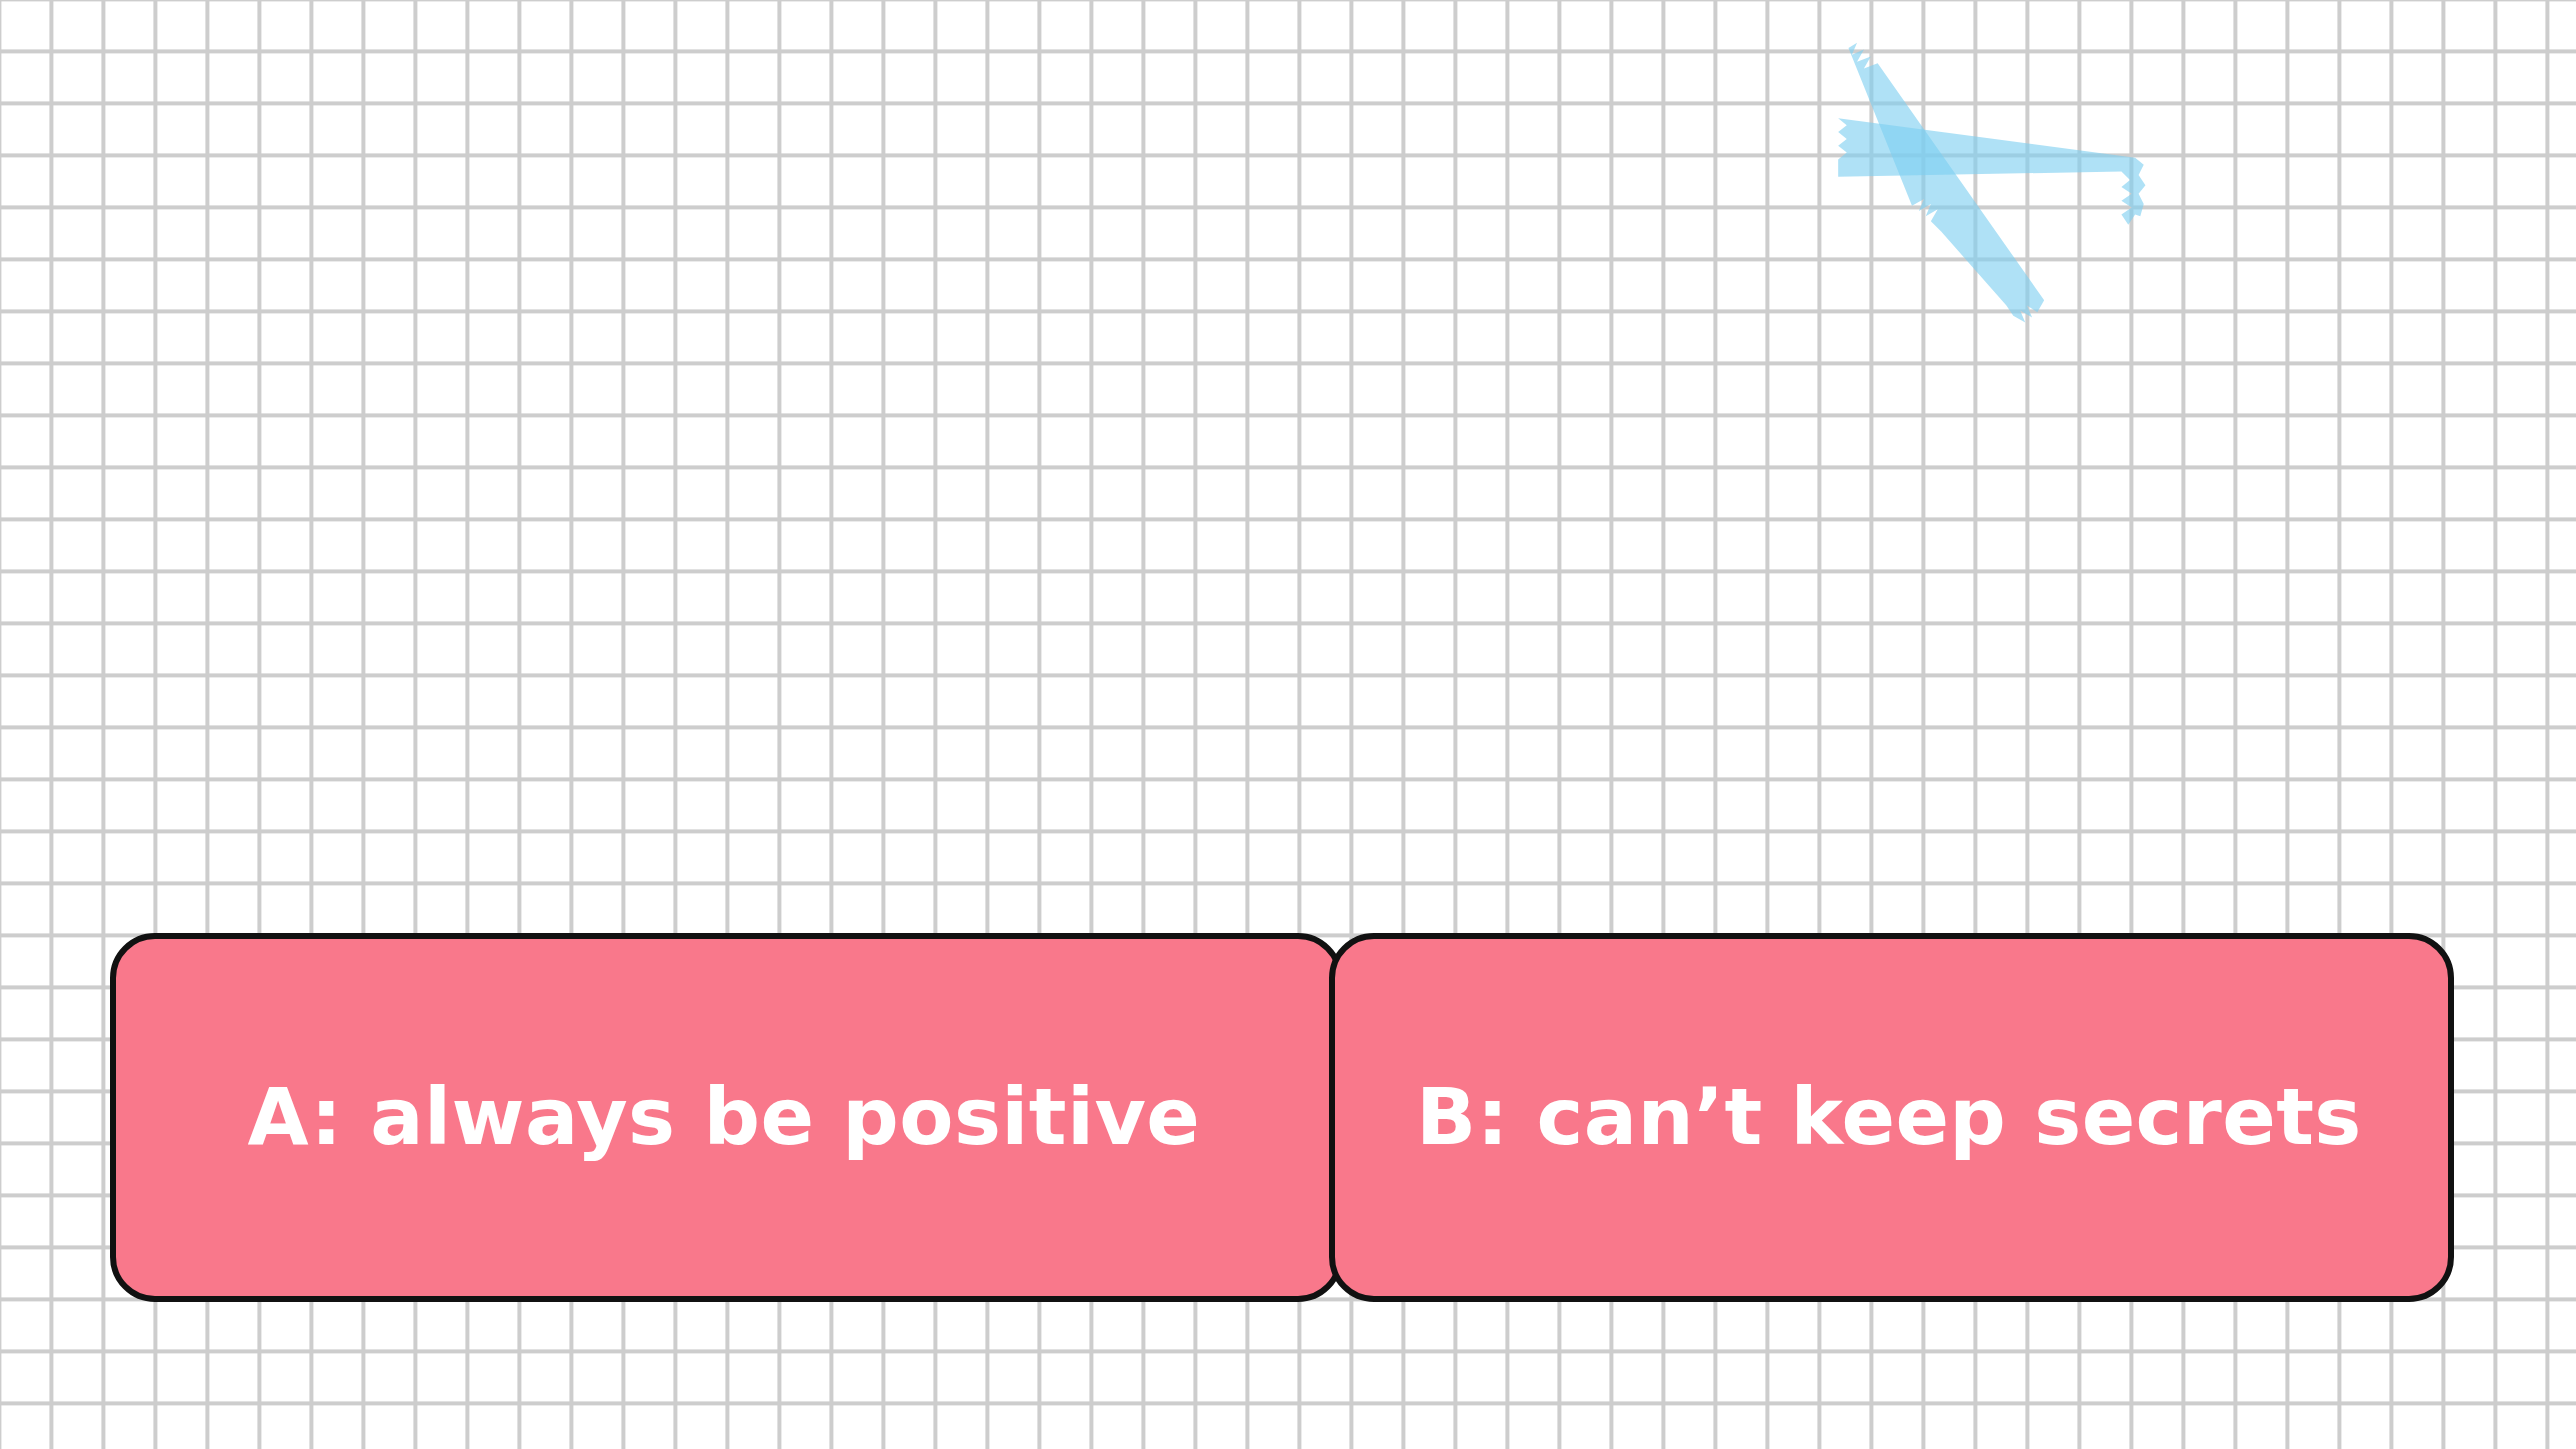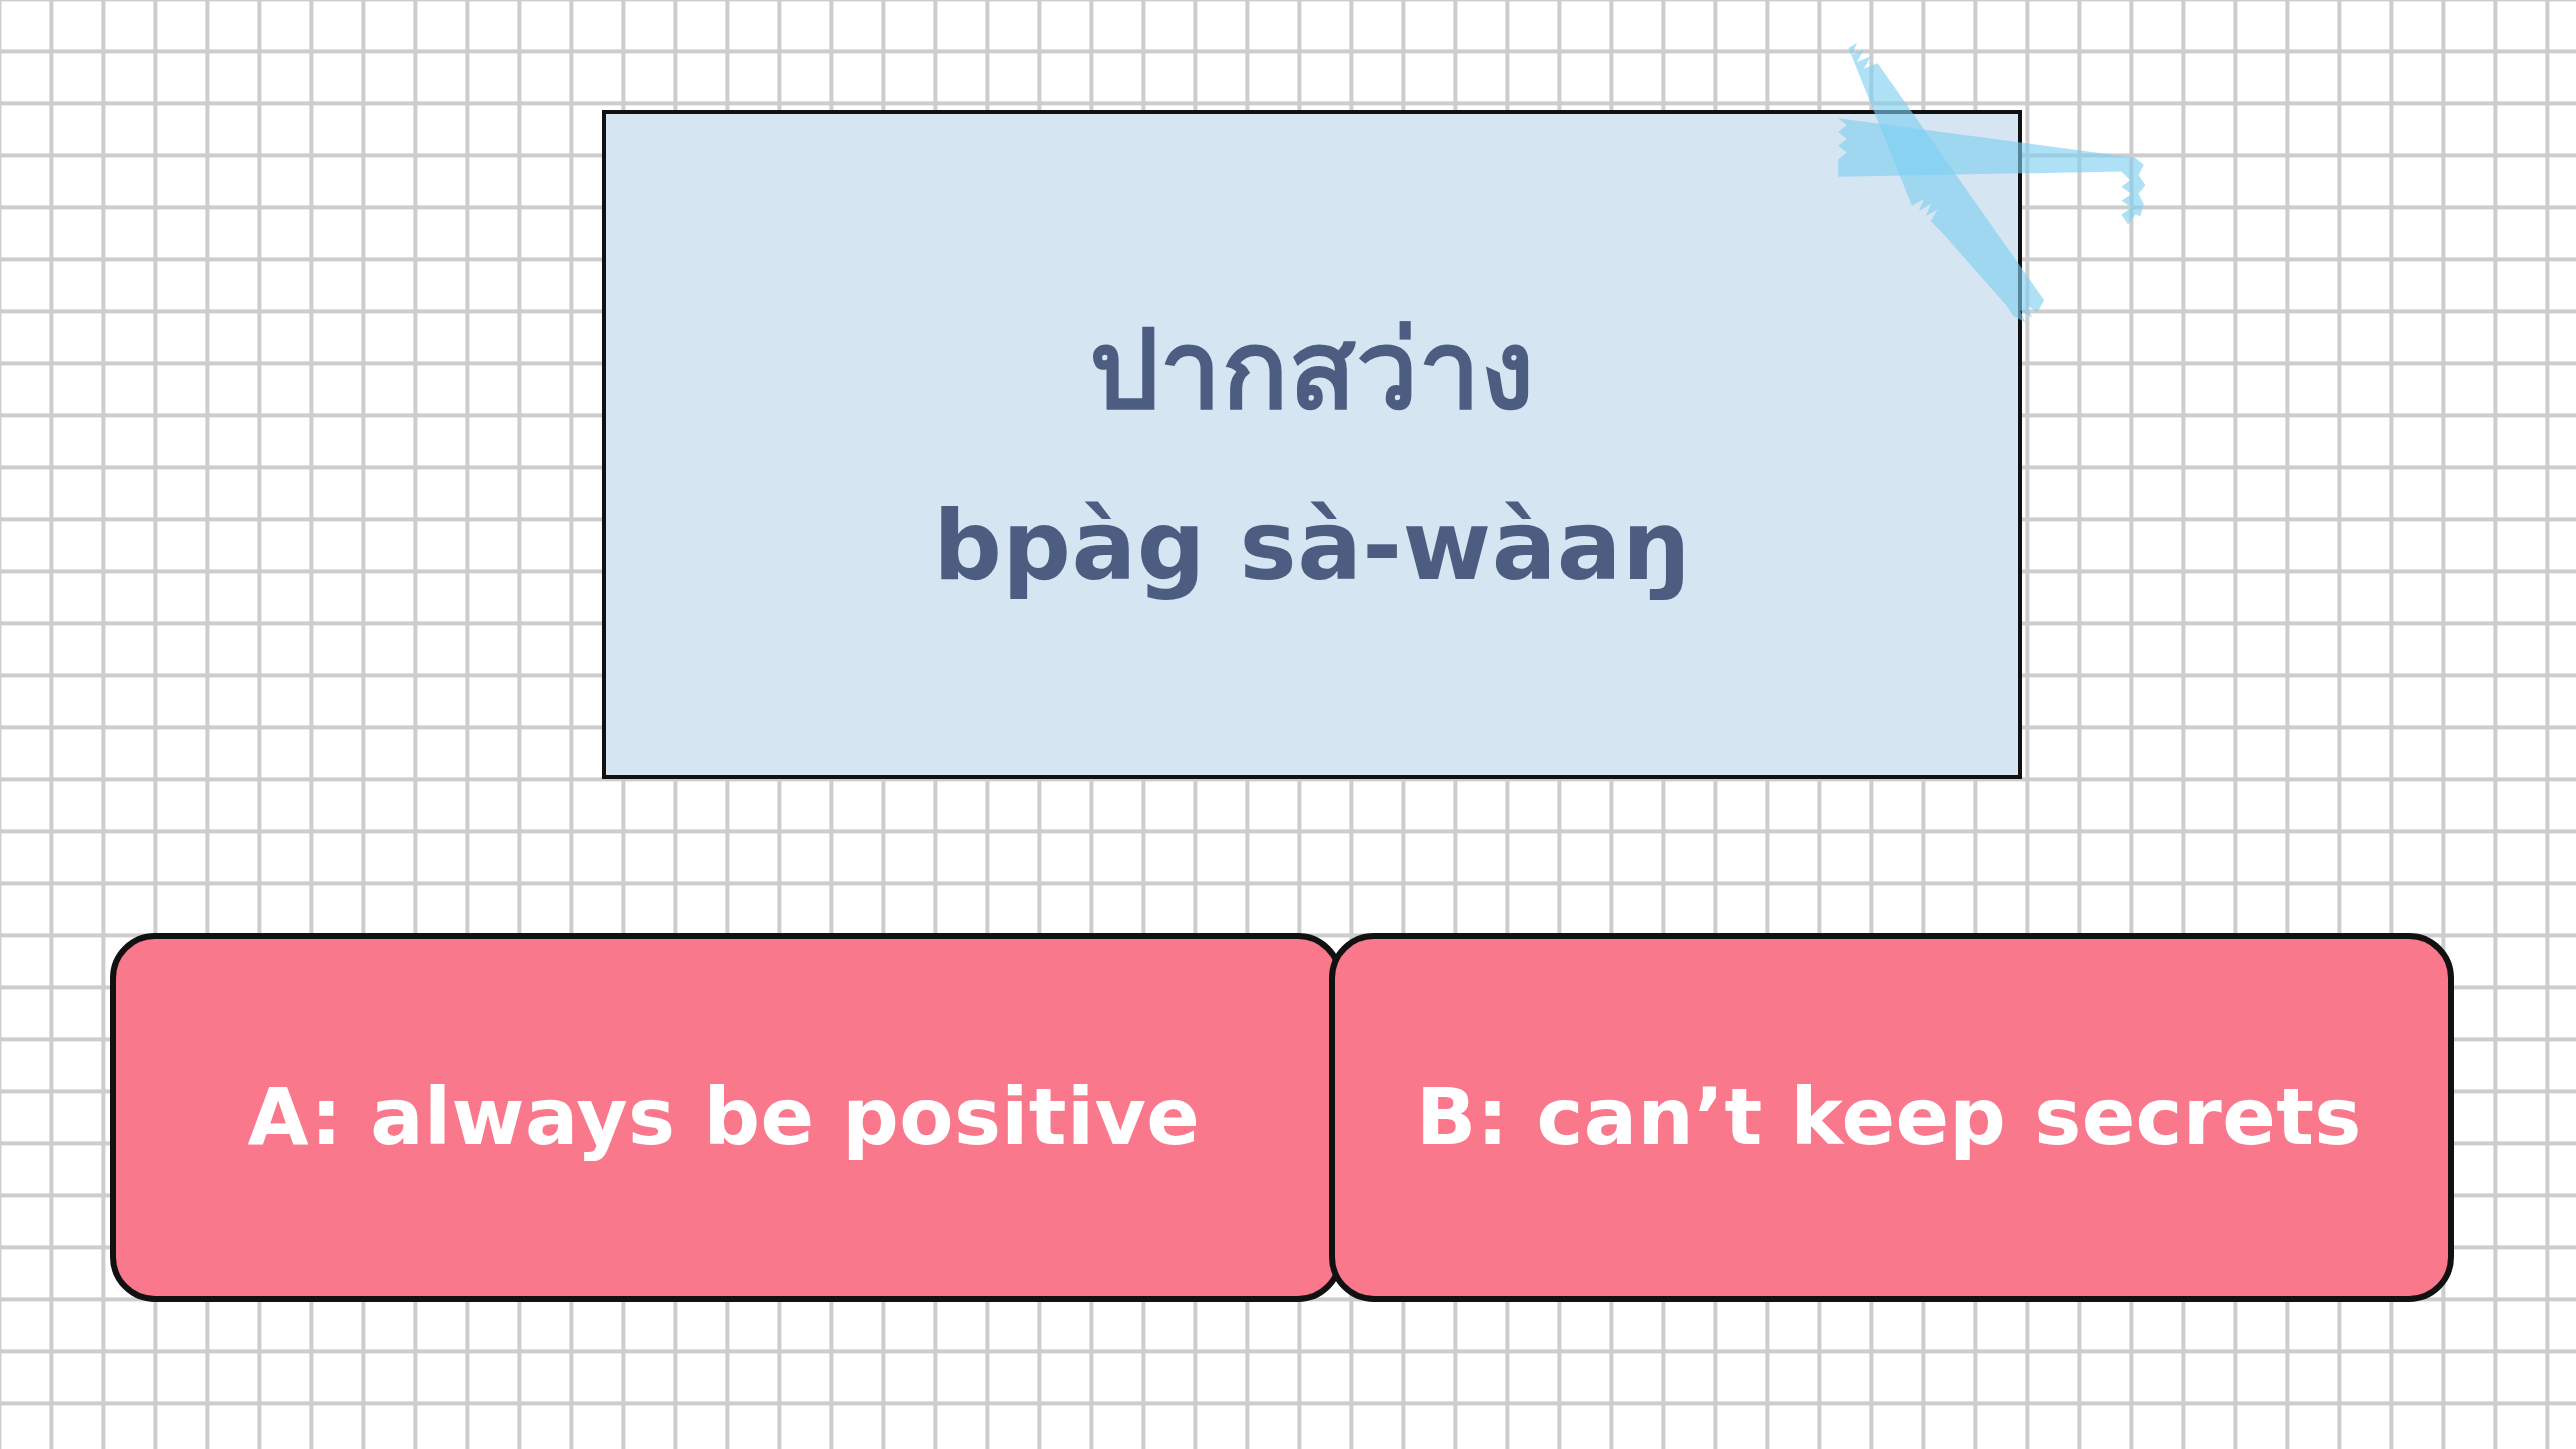--- a/index.html
+++ b/index.html
@@ -115,24 +115,20 @@
   }
 
   #answer-label-a { padding-right: 5.2px; }
   #answer-label-b { padding-right: 5.2px; }
 </style>
 </head>
 <body>
 
 <div id="quiz-page">
 
-  <div id="prompt-card">
-    <div class="card-line" id="prompt-thai">ปากสว่าง</div>
-    <div class="card-line" id="prompt-romanization">bpàg sà-wàaŋ</div>
-  </div>
 
   <div id="tape-group">
     <svg width="378" height="309" viewBox="0 0 440 360">
 
       <polygon fill="#7ecef0" fill-opacity="0.62" points="12,36 22,30 16,44 30,38 22,52 38,46 30,60 46,54
                 240,330 232,344 220,336 226,350 212,342 218,356 204,348 196,336
                 120,250 108,238 116,224 102,232 108,218 94,226 100,212 86,220 12,36"></polygon>
 
       <polygon fill="#7ecef0" fill-opacity="0.62" points="0,118 10,126 0,134 10,142 0,150 10,158 0,166 0,186
                 330,180 340,190 330,198 342,206 330,214 342,222 330,230 338,242

